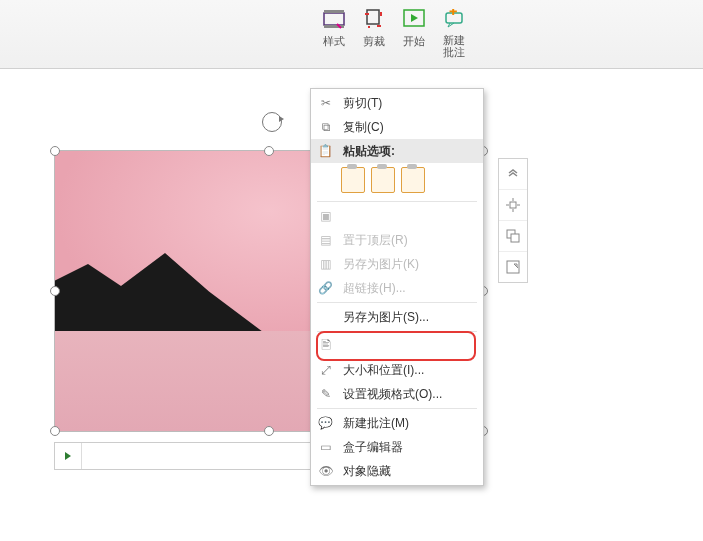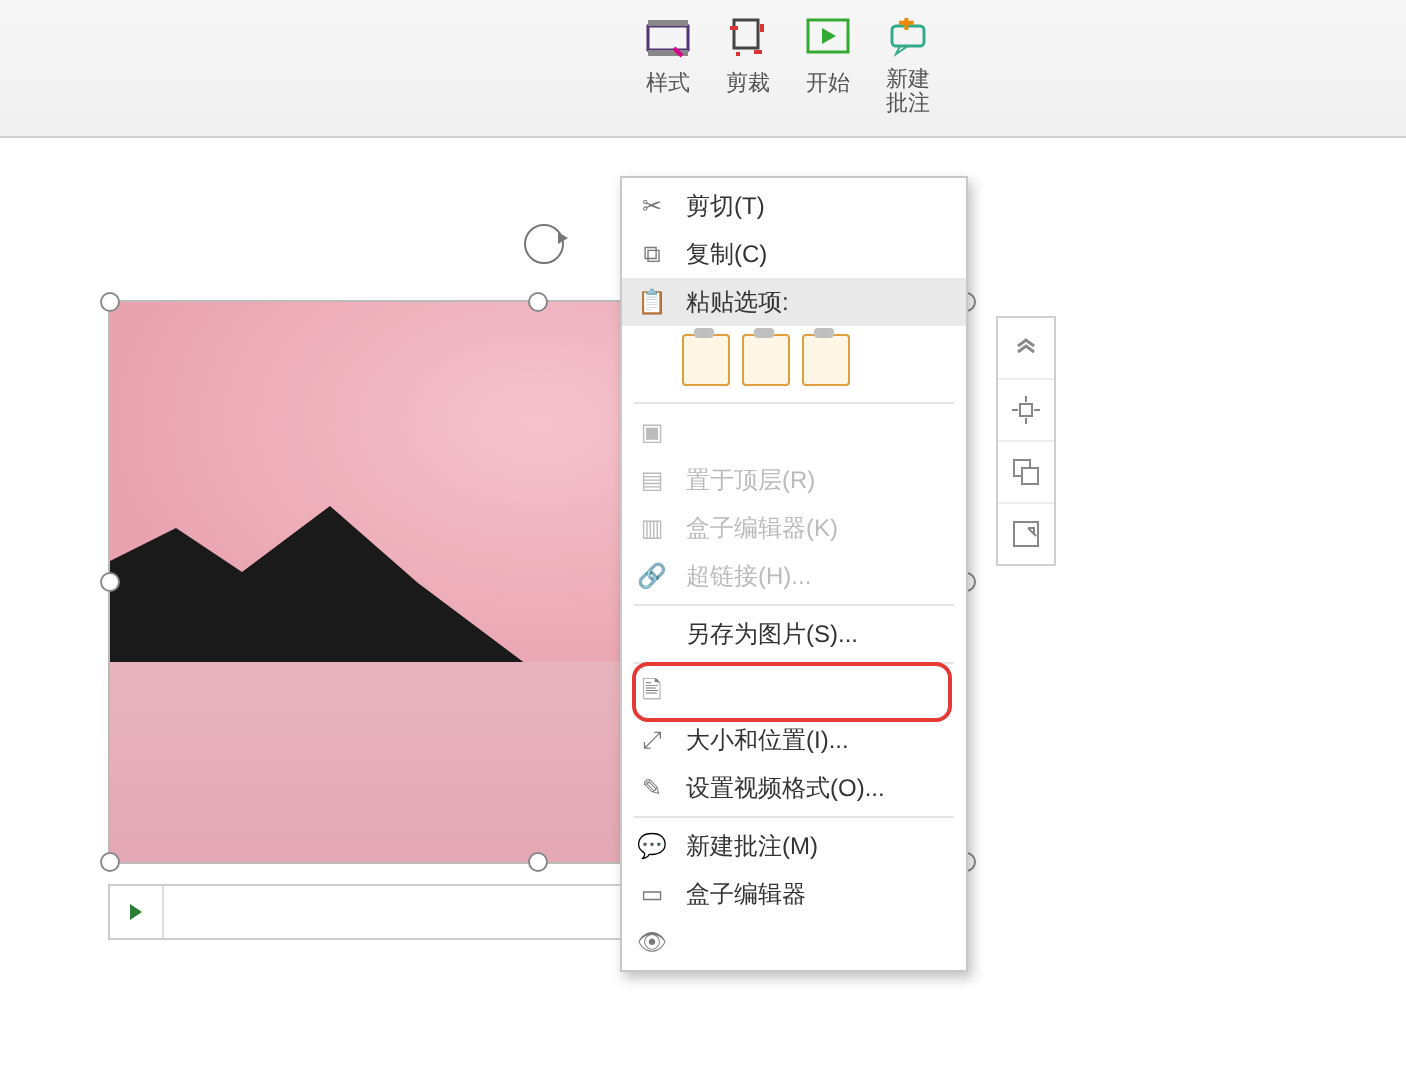--- a/index.html
+++ b/index.html
@@ -25,21 +25,21 @@
   .sidetools{position:absolute;left:498px;top:158px;width:28px;border:1px solid #d0d0d0;background:#fff;display:flex;flex-direction:column}
   .sidetools div{height:30px;display:flex;align-items:center;justify-content:center;border-bottom:1px solid #eee}
   .sidetools div:last-child{border-bottom:none}
   
   .menu{position:absolute;left:310px;top:88px;width:172px;background:#fff;border:1px solid #c8c8c8;box-shadow:2px 3px 6px rgba(0,0,0,.25);padding:2px 0}
   .mi{display:flex;align-items:center;height:24px;padding:0 10px 0 6px;gap:8px;white-space:nowrap}
   .mi .mic{width:18px;display:flex;justify-content:center;color:#7a7a7a}
   .mi .lab{flex:1;color:#333}
   .mi.dis .lab,.mi.dis .mic{color:#bbb}
   .mi.head{background:#e9e9e9}
-  .mi.head .lab{color:#333;font-weight:400}
+  .mi.head .lab{color:#333;font-weight:700}
   .sep{height:1px;margin:2px 6px;background:#e4e4e4}
   .pasteicons{display:flex;gap:6px;padding:4px 0 6px 30px}
   .pbox{width:22px;height:24px;background:#fff6e6;border:1px solid #e0a040;border-radius:2px;position:relative}
   .pbox::before{content:"";position:absolute;left:5px;top:-4px;width:10px;height:5px;background:#c0c0c0;border-radius:2px}
   .triR{width:0;height:0;border-top:4px solid transparent;border-bottom:4px solid transparent;border-left:6px solid #2e7d32}
   .callout{position:absolute;left:316px;top:331px;width:156px;height:26px;border:2.5px solid #e53935;border-radius:8px;pointer-events:none}
   svg{display:block}
 </style>
 </head>
 <body>
@@ -162,21 +162,21 @@
     <div class="sep"></div>
     <div class="mi dis">
       <span class="mic">▣</span>
     </div>
     <div class="mi dis">
       <span class="mic">▤</span>
       <span class="lab">置于顶层(R)</span>
     </div>
     <div class="mi dis">
       <span class="mic">▥</span>
-      <span class="lab">盒子编辑器(K)</span>
+      <span class="lab">另存为图片(K)</span>
     </div>
     <div class="mi dis">
       <span class="mic">🔗</span>
       <span class="lab">超链接(H)...</span>
     </div>
     <div class="sep"></div>
     <div class="mi">
       <span class="mic"></span>
       <span class="lab">另存为图片(S)...</span>
     </div>
@@ -196,18 +196,19 @@
     <div class="mi">
       <span class="mic">💬</span>
       <span class="lab">新建批注(M)</span>
     </div>
     <div class="mi">
       <span class="mic">▭</span>
       <span class="lab">盒子编辑器</span>
     </div>
     <div class="mi">
       <span class="mic">👁</span>
+      <span class="lab">对象隐藏</span>
     </div>
   </div>
 
   <div class="callout"></div>
 
 </div>
 
 </body></html>

